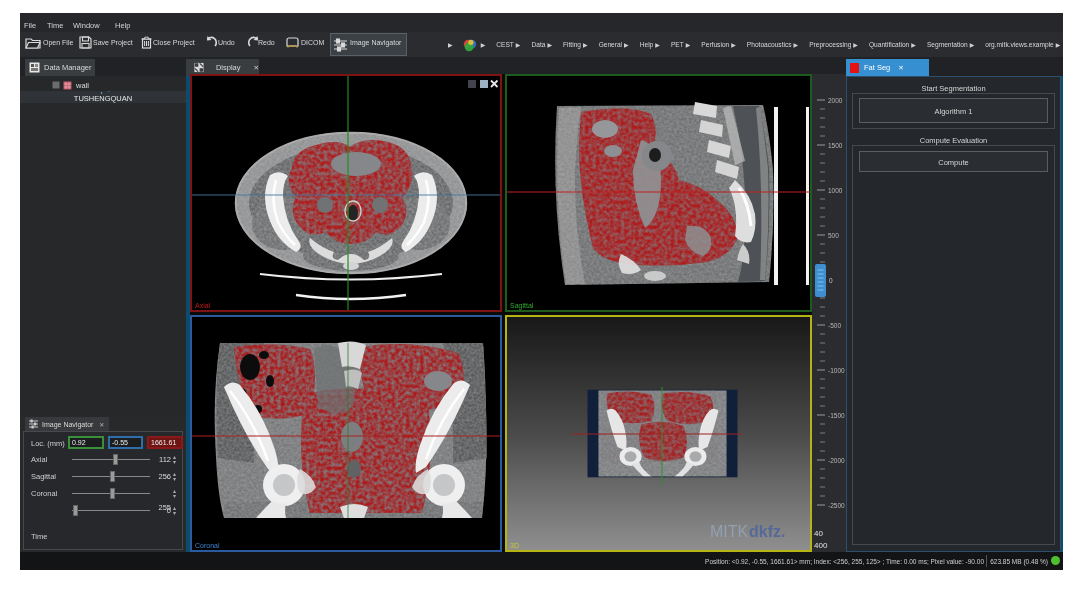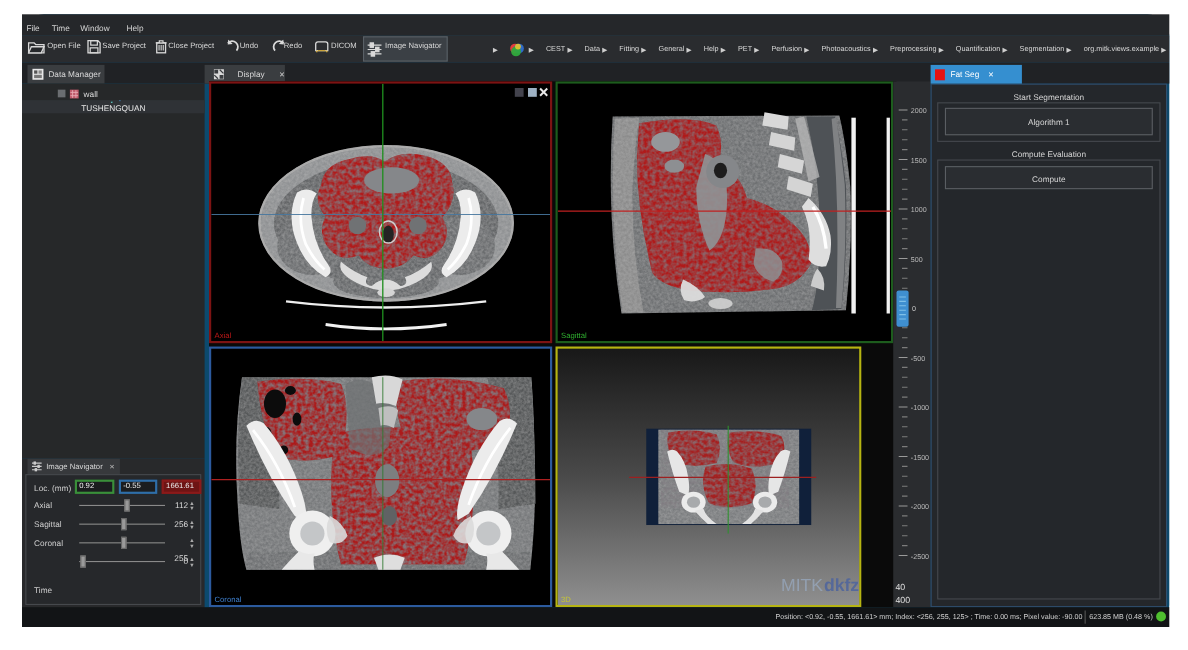--- a/index.html
+++ b/index.html
@@ -413,21 +413,21 @@
         <path d="M236 152 Q224 158 220 170 Q226 180 236 176 Q242 164 236 152 Z" fill="#dadada" opacity="0.9"></path>
 
         <path d="M148 190 Q162 184 176 190 L172 201 L152 201 Z" fill="#dedede"></path>
 
         <line x1="0" y1="119" x2="308" y2="119" stroke="#ad2020" stroke-width="1"></line>
         <line x1="156" y1="26" x2="156" y2="201" stroke="#2f7a2f" stroke-width="1" opacity="0.8"></line>
       </svg>
       <span class="vlabel" style="color:#3f81d0;">Coronal</span>
     </div>
 
-    <div class="view" style="left:315px;top:241px;width:278px;height:237px;border:2px solid #b6b412;">
+    <div class="view" style="left:315px;top:241px;width:307px;height:237px;border:2px solid #b6b412;">
       <svg width="303" height="233" viewBox="0 0 303 233">
         <defs>
           <linearGradient id="g3d" x1="0" y1="0" x2="0" y2="1">
             <stop offset="0" stop-color="#181818"></stop>
             <stop offset="0.5" stop-color="#4a4a4a"></stop>
             <stop offset="1" stop-color="#8f8f8f"></stop>
           </linearGradient>
           <clipPath id="cmini">
               <rect x="87" y="67" width="128" height="99"></rect>
             </clipPath>

